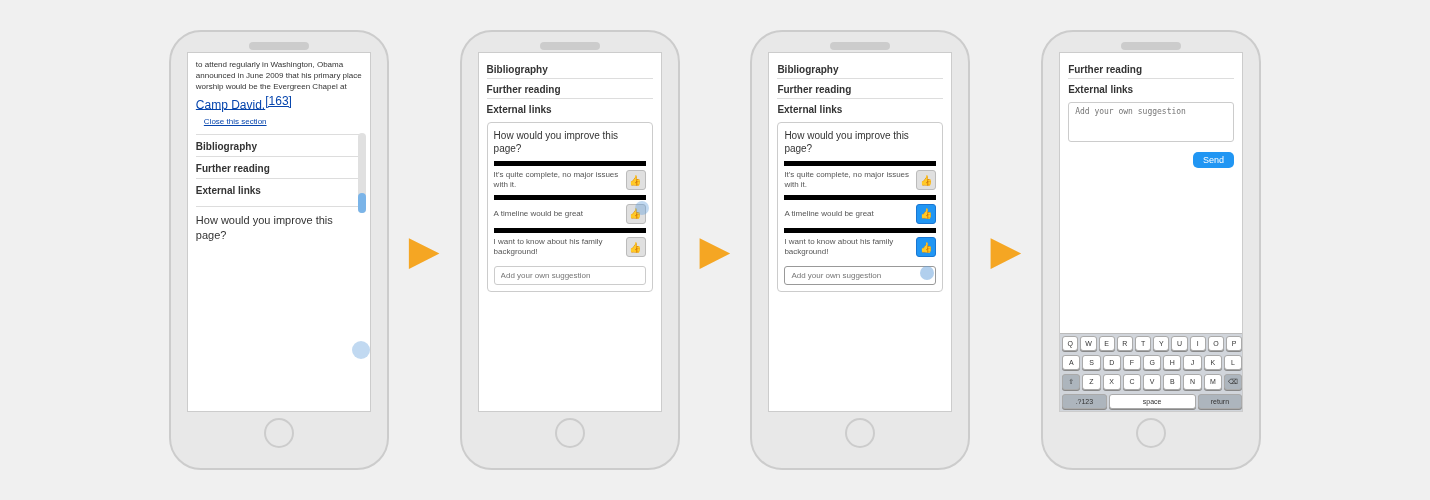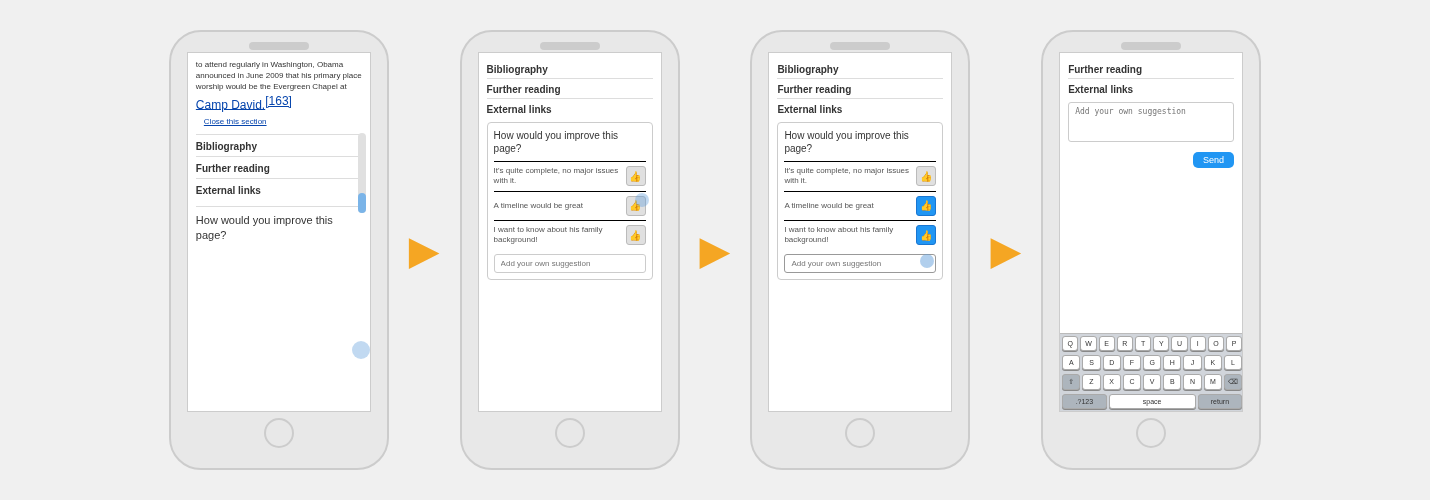--- a/index.html
+++ b/index.html
@@ -129,21 +129,21 @@
       font-size: 10px;
       color: #333;
       font-weight: normal;
       margin-bottom: 6px;
       line-height: 1.3;
     }
     .s2-option {
       display: flex;
       align-items: center;
       justify-content: space-between;
-      border-top: 1px solid #000000;
+      border-top: 5px solid #000000;
       padding: 4px 0;
     }
     .s2-option-text {
       font-size: 8px;
       color: #555;
       flex: 1;
       line-height: 1.3;
     }
     .s2-thumb {
       width: 20px;

